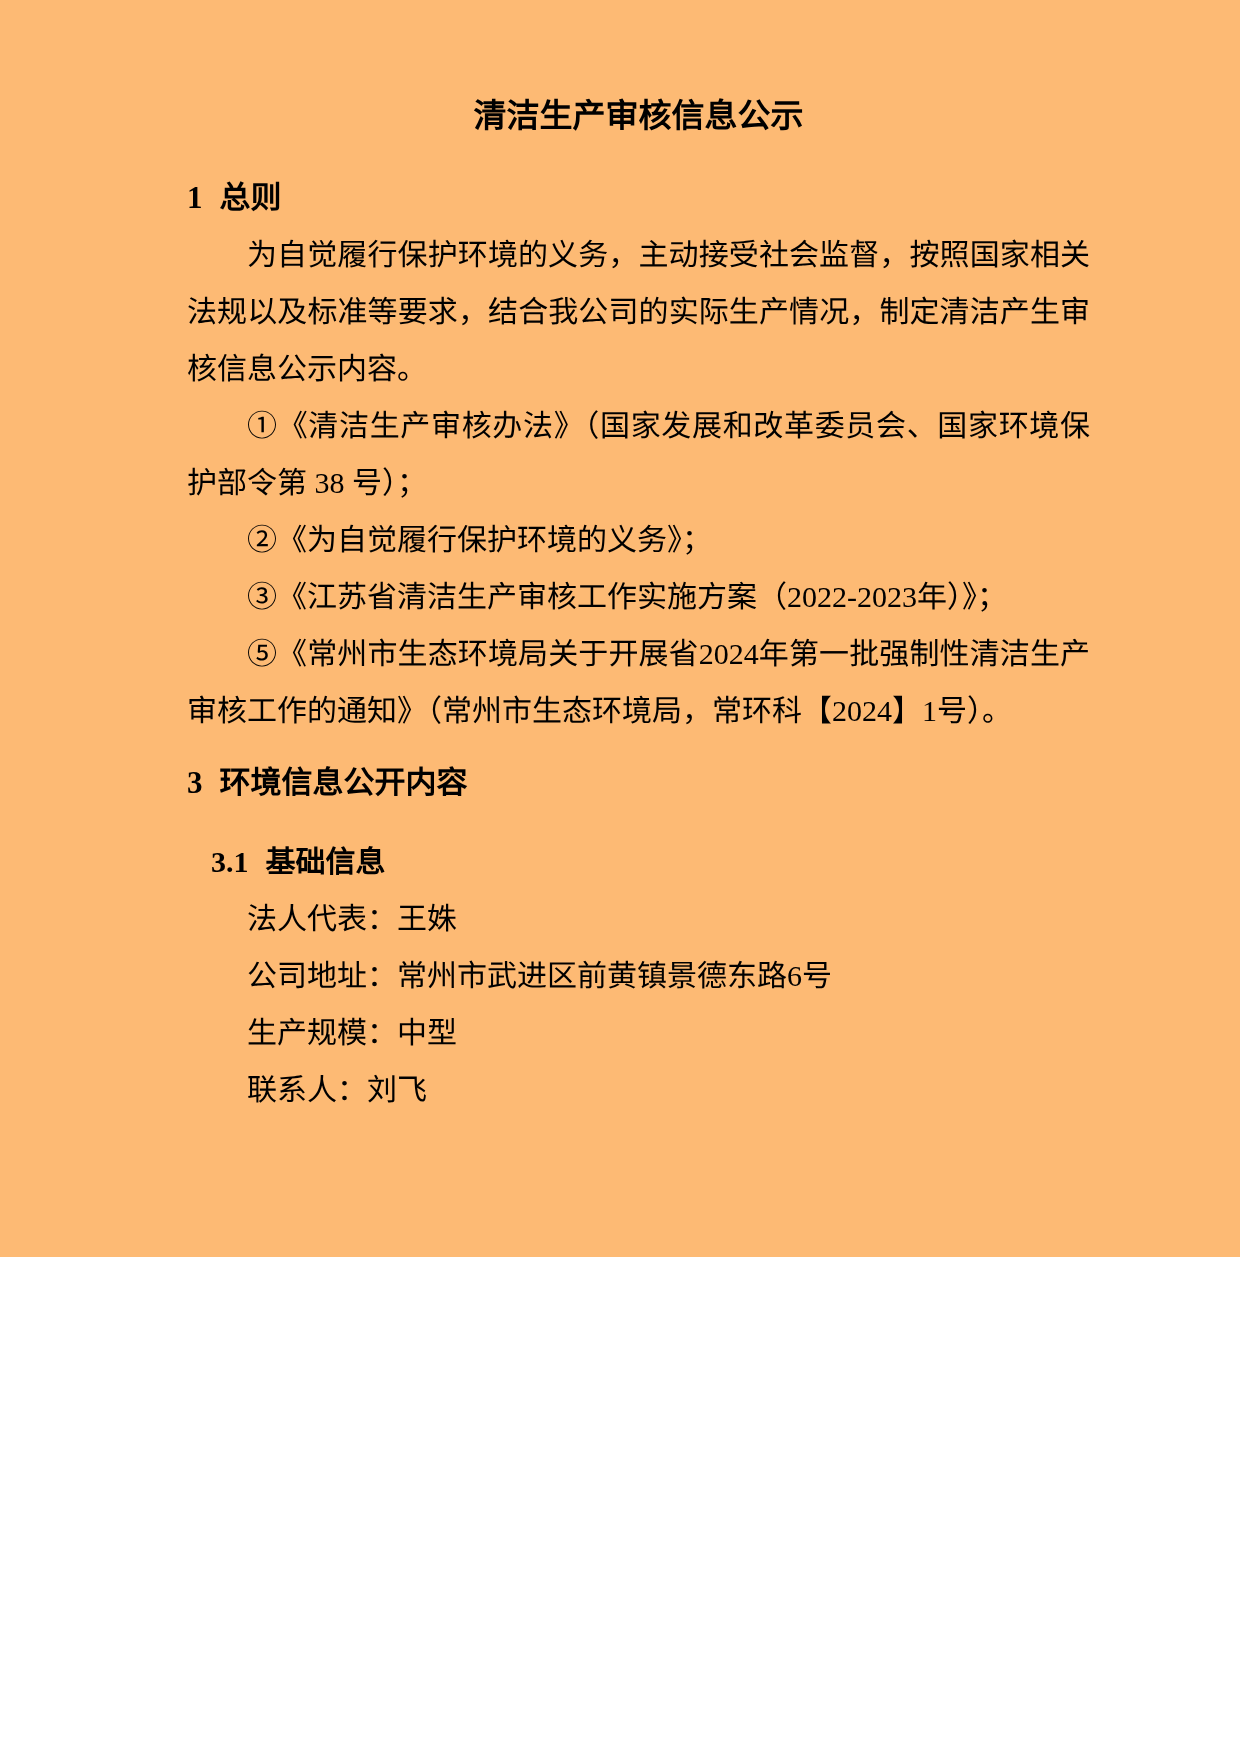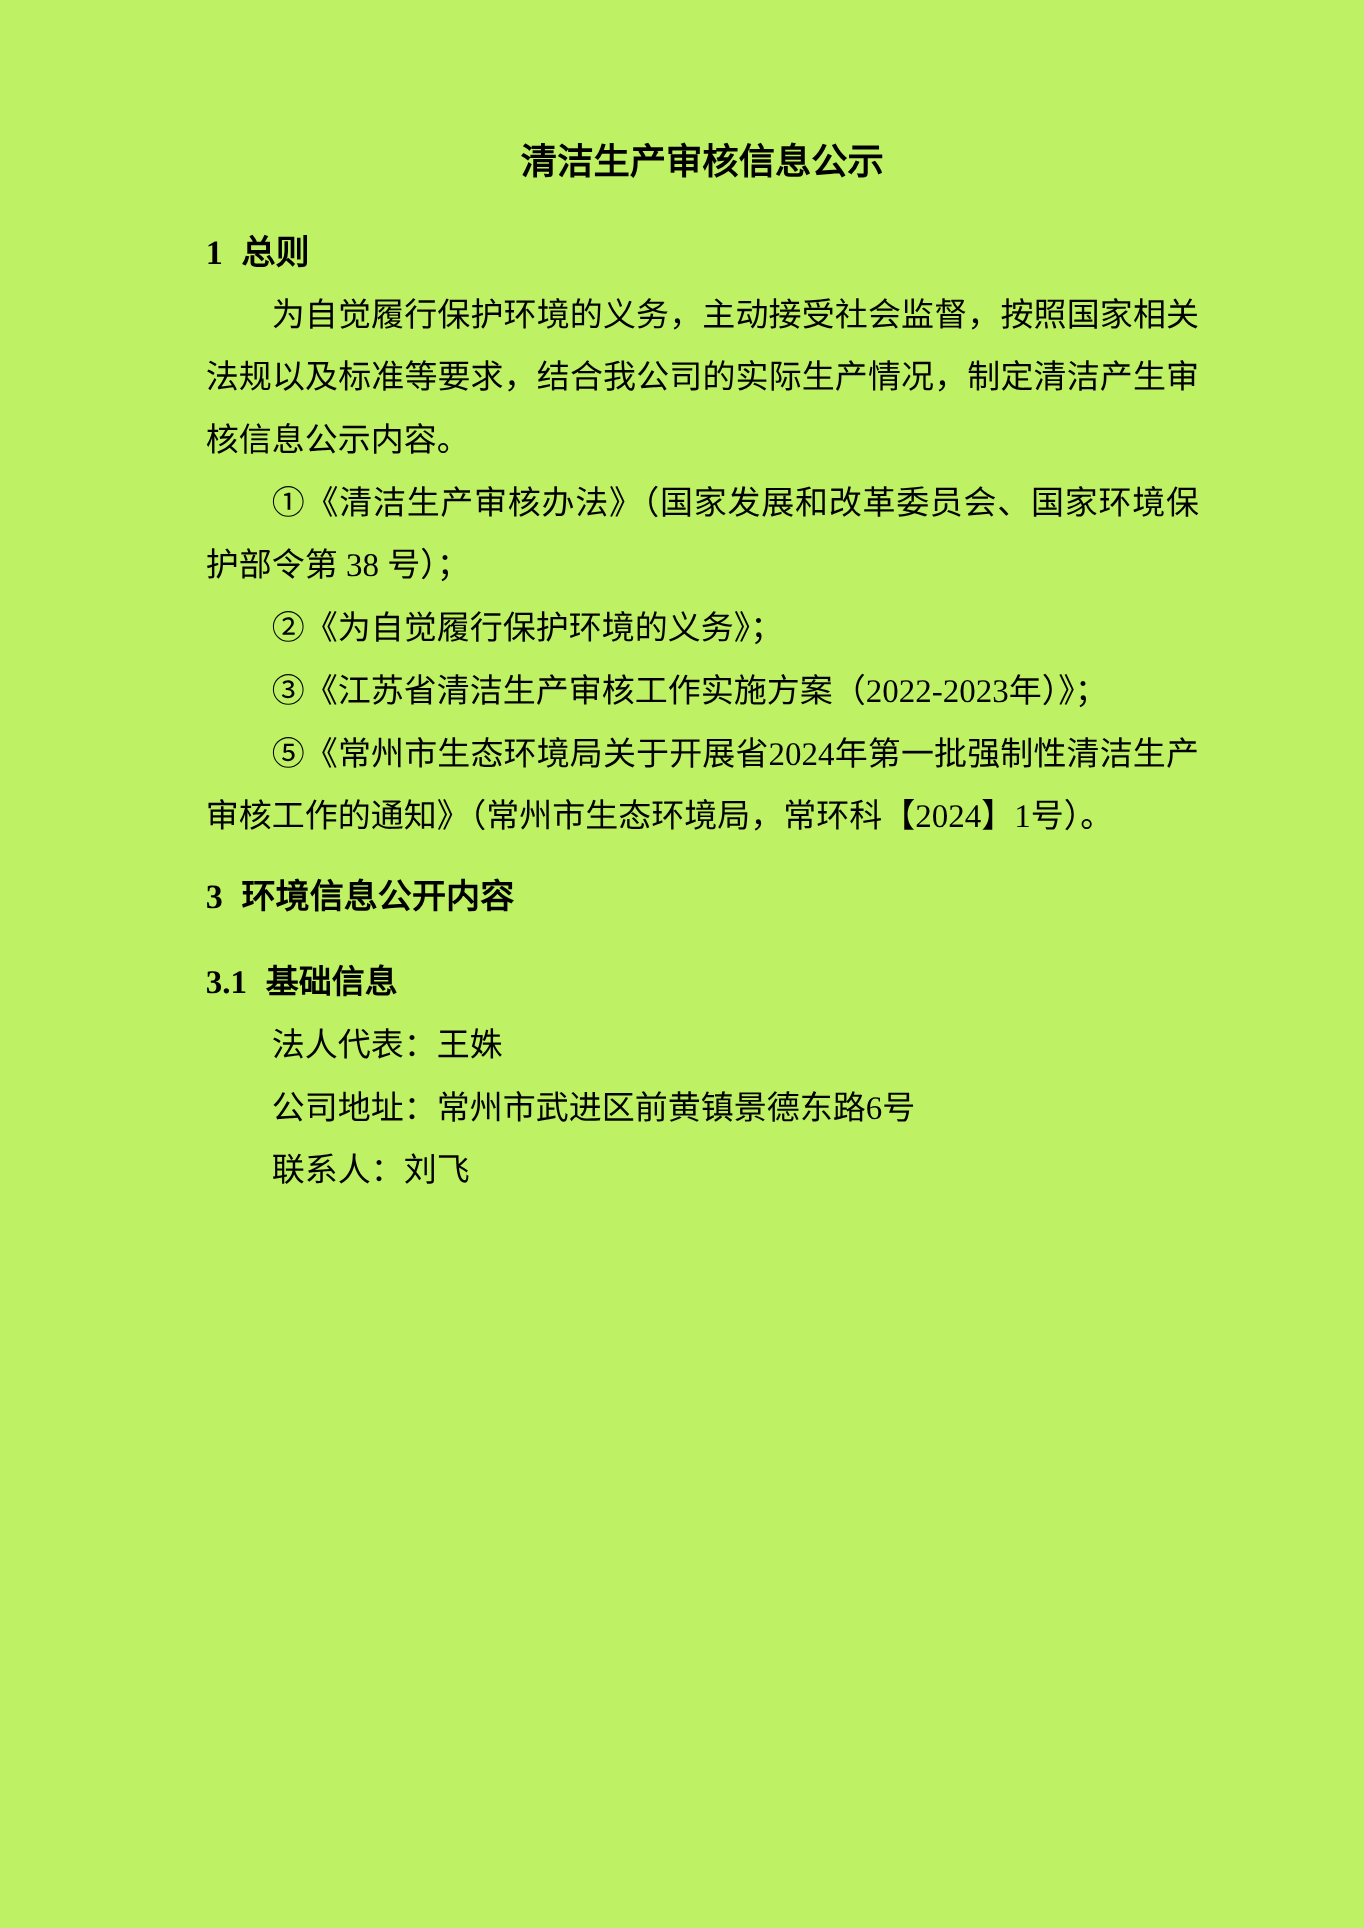--- a/index.html
+++ b/index.html
@@ -3,47 +3,47 @@
 <meta charset="utf-8">
 <style>
   html, body {
     margin: 0;
     padding: 0;
     background: #ffffff;
   }
   .page {
     position: relative;
     width: 1240px;
-    height: 1753px;
-    background: #bef264;
+    height: 1257px;
+    background: #fdba74;
     color: #000000;
     font-family: "Liberation Serif", "DejaVu Serif", serif;
     box-sizing: border-box;
-    padding: 120px 150px 0 187px;
+    padding: 88px 150px 0 187px;
     overflow: hidden;
   }
   .doc-title {
     font-size: 33px;
     font-weight: bold;
     line-height: 57px;
     text-align: center;
     margin: 0;
   }
   .heading {
     font-weight: bold;
     line-height: 57px;
     margin: 0;
   }
   .heading.lvl1 { font-size: 31px; }
   .heading.lvl2 { font-size: 30px; }
   .h-num { margin-right: 17px; }
   .mt-s1 { margin-top: 24px; }
   .mt-s2 { margin-top: 17px; }
   .mt-s3 { margin-top: 15px; }
-  .mt-s31 { margin-top: 22px; }
+  .mt-s31 { margin-top: 22px; margin-left: 24px; }
   .para {
     font-size: 30px;
     line-height: 57px;
     text-align: justify;
     text-indent: 60px;
     margin: 0;
   }
   .info-line {
     font-size: 30px;
     line-height: 57px;
@@ -78,16 +78,19 @@
     <span class="h-num">3.1</span><span>基础信息</span>
   </div>
 
   <p class="info-line">
     <span>法人代表：</span><span>王姝</span>
   </p>
   <p class="info-line">
     <span>公司地址：</span><span>常州市武进区前黄镇景德东路6号</span>
   </p>
   <p class="info-line">
+    <span>生产规模：</span><span>中型</span>
+  </p>
+  <p class="info-line">
     <span>联系人：</span><span>刘飞</span>
   </p>
 
 </div>
 
 </body></html>

